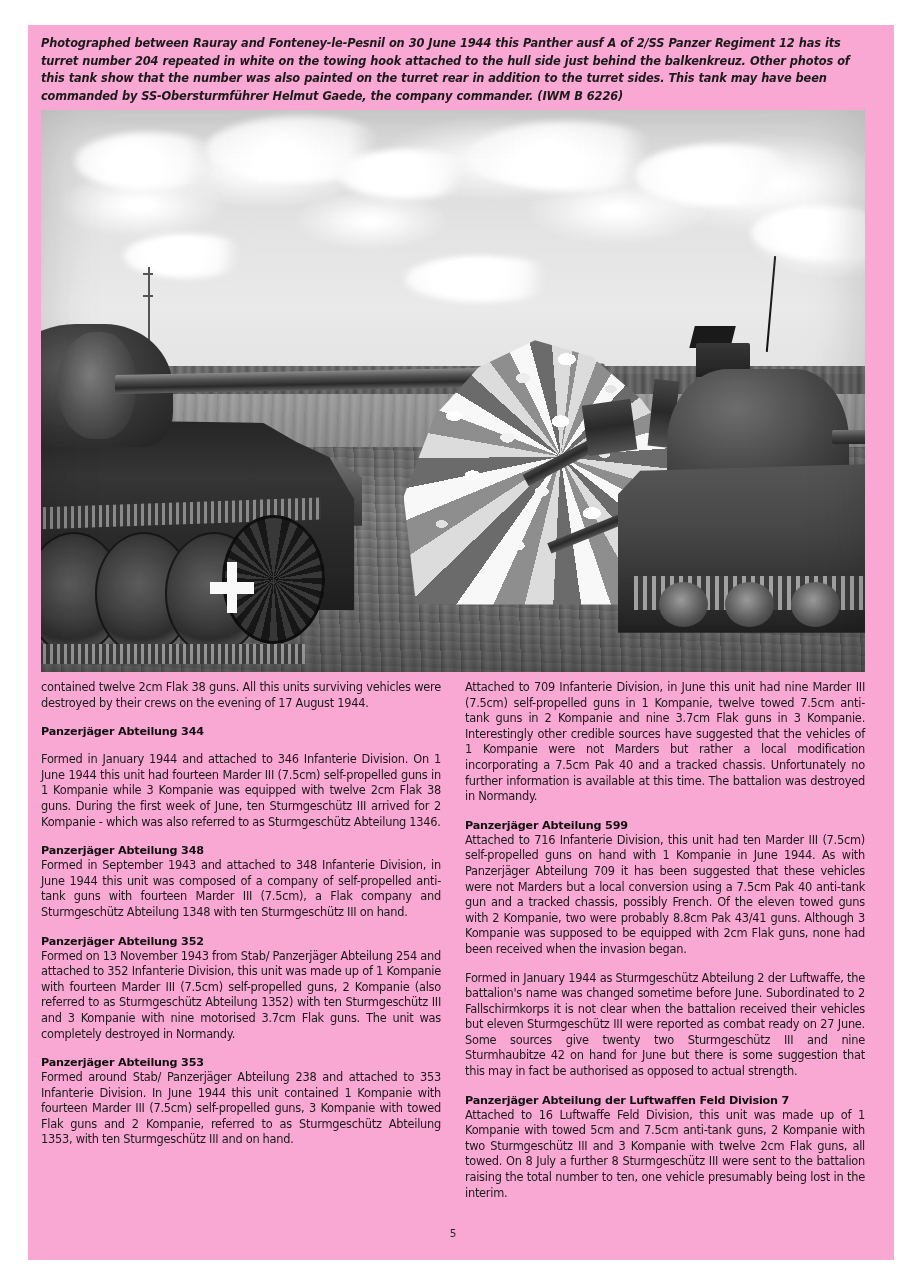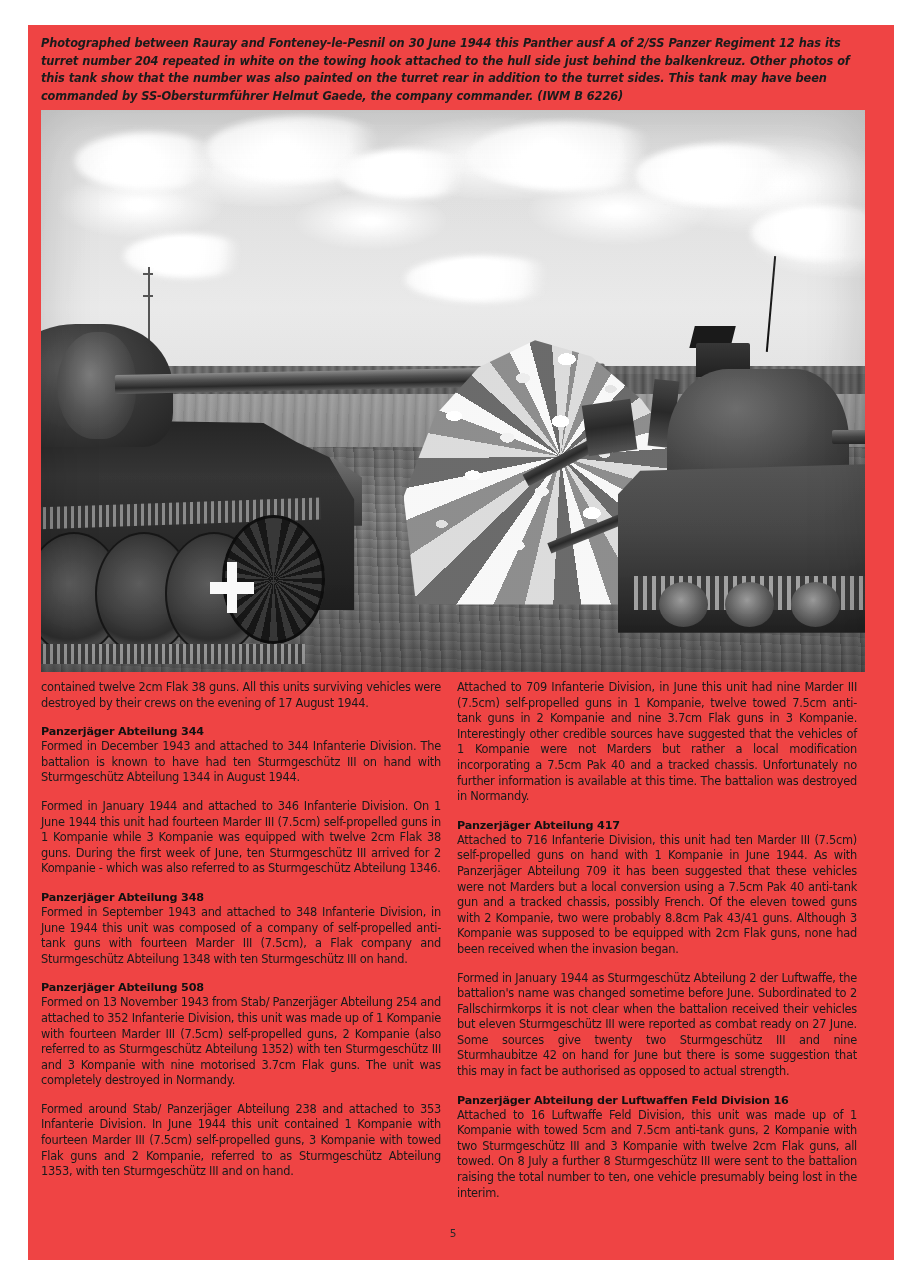--- a/index.html
+++ b/index.html
@@ -20,21 +20,21 @@
     height: 1280px;
     background: #ffffff;
     box-sizing: border-box;
   }
   .page-inner {
     position: absolute;
     left: 28px;
     top: 25px;
     width: 866px;
     height: 1235px;
-    background: #ef4444;
+    background: #f9a8d4;
     box-sizing: border-box;
   }
 
   
   .caption-block {
     position: absolute;
     left: 13px;
     top: 10px;
     width: 824px;
   }
@@ -325,21 +325,21 @@
     pointer-events: none;
   }
 
   
   .columns {
     position: absolute;
     left: 13px;
     top: 655px;
     width: 824px;
     display: flex;
-    gap: 16px;
+    gap: 24px;
   }
   .col {
     width: 400px;
   }
   .sect { margin-bottom: 13px; }
   .sect:last-child { margin-bottom: 0; }
   h3.sect-head {
     font-family: "DejaVu Sans", sans-serif;
     font-size: 11.2px;
     font-weight: bold;
@@ -443,51 +443,51 @@
     </figure>
 
     <div class="columns">
 
       <div class="col">
         <div class="sect">
           <p class="sect-body lead">contained twelve 2cm Flak 38 guns. All this units surviving vehicles were destroyed by their crews on the evening of 17 August 1944.</p>
         </div>
         <div class="sect">
           <h3 class="sect-head">Panzerjäger Abteilung 344</h3>
-          <p class="sect-body">Formed in December 1943 and attached to 344 Infanterie Division. The battalion is known to have had ten Sturmgeschütz III on hand with Sturmgeschütz Abteilung 1344 in August 1944.</p>
         </div>
         <div class="sect">
           <p class="sect-body">Formed in January 1944 and attached to 346 Infanterie Division. On 1 June 1944 this unit had fourteen Marder III (7.5cm) self-propelled guns in 1 Kompanie while 3 Kompanie was equipped with twelve 2cm Flak 38 guns. During the first week of June, ten Sturmgeschütz III arrived for 2 Kompanie - which was also referred to as Sturmgeschütz Abteilung 1346.</p>
         </div>
         <div class="sect">
           <h3 class="sect-head">Panzerjäger Abteilung 348</h3>
           <p class="sect-body">Formed in September 1943 and attached  to 348 Infanterie Division, in June 1944 this unit was composed of a company of self-propelled anti-tank guns with fourteen Marder III (7.5cm), a Flak company and Sturmgeschütz Abteilung 1348 with ten Sturmgeschütz III on hand.</p>
         </div>
         <div class="sect">
-          <h3 class="sect-head">Panzerjäger Abteilung 508</h3>
+          <h3 class="sect-head">Panzerjäger Abteilung 352</h3>
           <p class="sect-body">Formed on 13 November 1943 from Stab/ Panzerjäger Abteilung 254 and attached to 352 Infanterie Division, this unit was made up of 1 Kompanie with fourteen Marder III (7.5cm) self-propelled guns, 2 Kompanie (also referred to as Sturmgeschütz Abteilung 1352) with ten Sturmgeschütz III and 3 Kompanie with nine motorised 3.7cm Flak guns. The unit was completely destroyed in Normandy.</p>
         </div>
         <div class="sect">
+          <h3 class="sect-head">Panzerjäger Abteilung 353</h3>
           <p class="sect-body">Formed around Stab/ Panzerjäger Abteilung 238 and attached to 353 Infanterie Division. In June 1944 this unit contained 1 Kompanie with fourteen Marder III (7.5cm) self-propelled guns, 3 Kompanie with towed Flak guns and 2 Kompanie, referred to as Sturmgeschütz Abteilung 1353, with ten Sturmgeschütz III and on hand.</p>
         </div>
       </div>
 
       <div class="col">
         <div class="sect">
           <p class="sect-body">Attached to 709 Infanterie Division, in June this unit had nine Marder III (7.5cm) self-propelled guns in 1 Kompanie, twelve towed 7.5cm anti-tank guns in 2 Kompanie and nine 3.7cm Flak guns in 3 Kompanie. Interestingly other credible sources have suggested that the vehicles of 1 Kompanie were not Marders but rather a local modification incorporating a 7.5cm Pak 40 and a tracked chassis. Unfortunately no further information is available at this time. The battalion was destroyed in Normandy.</p>
         </div>
         <div class="sect">
-          <h3 class="sect-head">Panzerjäger Abteilung 417</h3>
+          <h3 class="sect-head">Panzerjäger Abteilung 599</h3>
           <p class="sect-body">Attached to 716 Infanterie Division, this unit had ten Marder III (7.5cm) self-propelled guns on hand with 1 Kompanie in June 1944. As with Panzerjäger Abteilung 709 it has been suggested that these vehicles were not Marders but a local conversion using a 7.5cm Pak 40 anti-tank gun and a tracked chassis, possibly French. Of the eleven towed guns with 2 Kompanie, two were probably 8.8cm Pak 43/41 guns. Although 3 Kompanie was supposed to be equipped with 2cm Flak guns, none had been received when the invasion began.</p>
         </div>
         <div class="sect">
           <p class="sect-body">Formed in January 1944 as Sturmgeschütz Abteilung 2 der Luftwaffe, the battalion's name was changed sometime before June. Subordinated to 2 Fallschirmkorps it is not clear when the battalion received their vehicles but eleven Sturmgeschütz III were reported as combat ready on 27 June. Some sources give twenty two Sturmgeschütz III and nine Sturmhaubitze 42 on hand for June but there is some suggestion that this may in fact be authorised as opposed to actual strength.</p>
         </div>
         <div class="sect">
-          <h3 class="sect-head">Panzerjäger Abteilung der Luftwaffen Feld Division 16</h3>
+          <h3 class="sect-head">Panzerjäger Abteilung der Luftwaffen Feld Division 7</h3>
           <p class="sect-body">Attached  to 16 Luftwaffe Feld Division, this unit was made up of 1 Kompanie with towed 5cm and 7.5cm anti-tank guns, 2 Kompanie with two  Sturmgeschütz III and 3 Kompanie with twelve 2cm Flak guns, all towed. On 8 July a further 8 Sturmgeschütz III were sent to the battalion raising the total number to ten, one vehicle presumably being lost in the interim.</p>
         </div>
       </div>
 
     </div>
 
     <div class="page-number">5</div>
 
   </div>
 </div>

